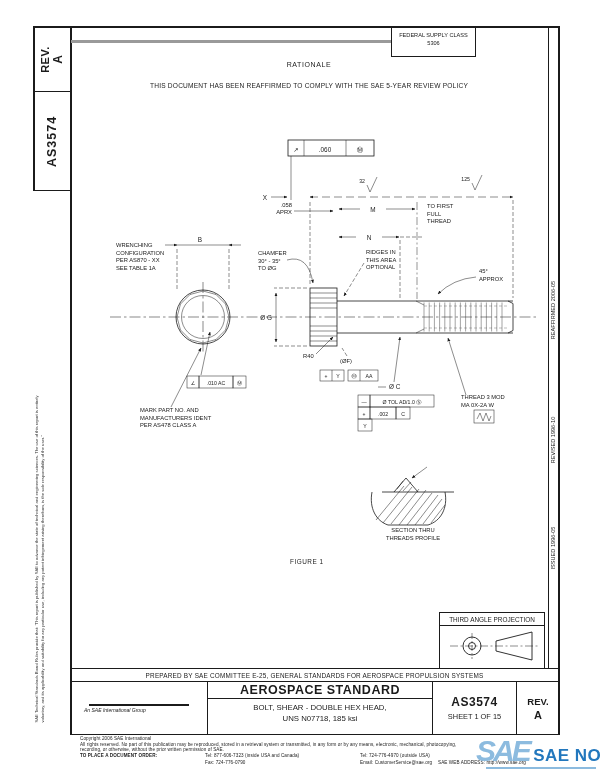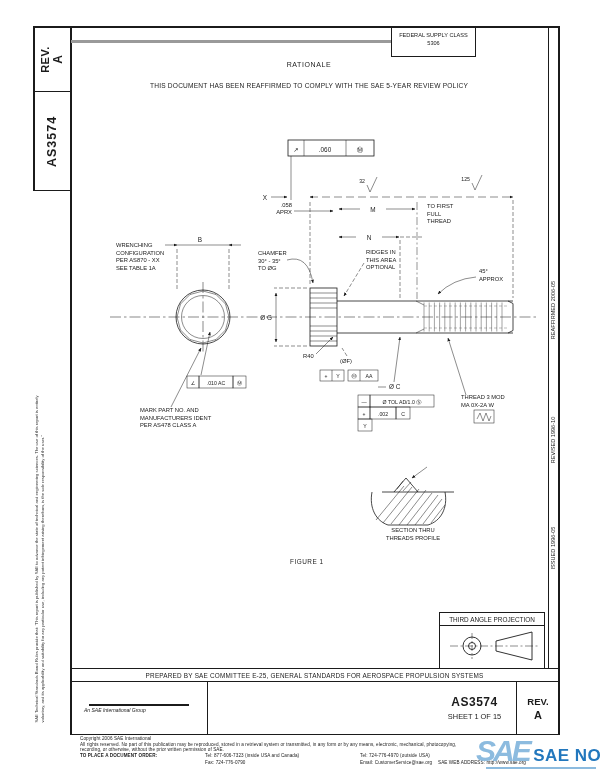--- a/index.html
+++ b/index.html
@@ -328,20 +328,25 @@
 
   <div class="abs" style="left:70px;top:668px;width:489px;height:14px;border-top:1.5px solid #1b1b1b;border-bottom:1px solid #1b1b1b;box-sizing:border-box;display:flex;align-items:center;justify-content:center;">
     <span style="font-size:6.4px;letter-spacing:.2px;">PREPARED BY SAE COMMITTEE E-25, GENERAL STANDARDS FOR AEROSPACE PROPULSION SYSTEMS</span>
   </div>
 
   <div class="abs" style="left:70px;top:682px;width:489px;height:52px;">
     <div class="tb-cell" style="left:0;width:138px;border-right:1px solid #1b1b1b;display:flex;flex-direction:column;align-items:center;justify-content:center;">
       <div style="width:100px;height:1.2px;background:#1b1b1b;margin:1px 0 1px;"></div>
       <div style="font-size:5px;font-style:italic;align-self:flex-start;margin-left:14px;">An SAE International Group</div>
     </div>
+    <div class="tb-cell" style="left:138px;width:225px;border-right:1px solid #1b1b1b;">
+      <div style="border-bottom:1px solid #1b1b1b;text-align:center;font-weight:bold;font-size:12.5px;letter-spacing:.5px;padding:1px 0;">AEROSPACE STANDARD</div>
+      <div style="text-align:center;font-size:7.8px;margin-top:4px;">BOLT, SHEAR - DOUBLE HEX HEAD,</div>
+      <div style="text-align:center;font-size:7.8px;margin-top:2px;">UNS N07718, 185 ksi</div>
+    </div>
     <div class="tb-cell" style="left:363px;width:84px;border-right:1px solid #1b1b1b;display:flex;flex-direction:column;align-items:center;justify-content:center;">
       <div style="font-weight:bold;font-size:12px;letter-spacing:.5px;">AS3574</div>
       <div style="font-size:7.4px;margin-top:3px;">SHEET 1 OF 15</div>
     </div>
     <div class="tb-cell" style="left:447px;width:42px;display:flex;flex-direction:column;align-items:center;justify-content:center;">
       <div style="font-weight:bold;font-size:9.5px;">REV.</div>
       <div style="font-weight:bold;font-size:11px;margin-top:2px;">A</div>
     </div>
   </div>
 

